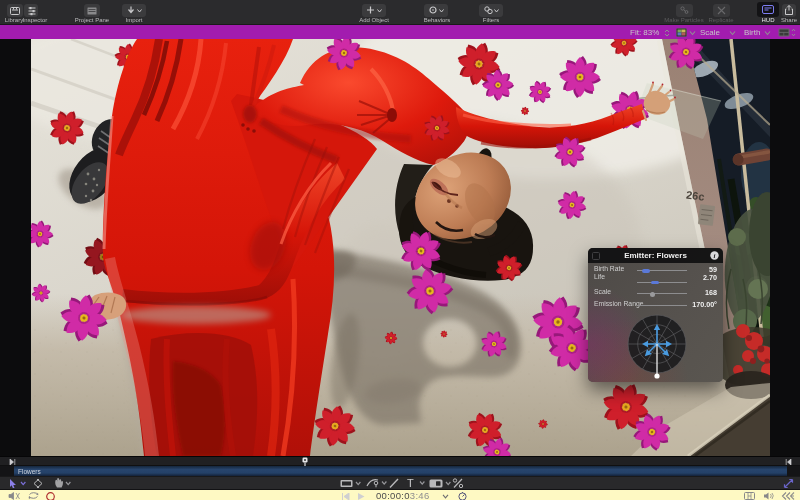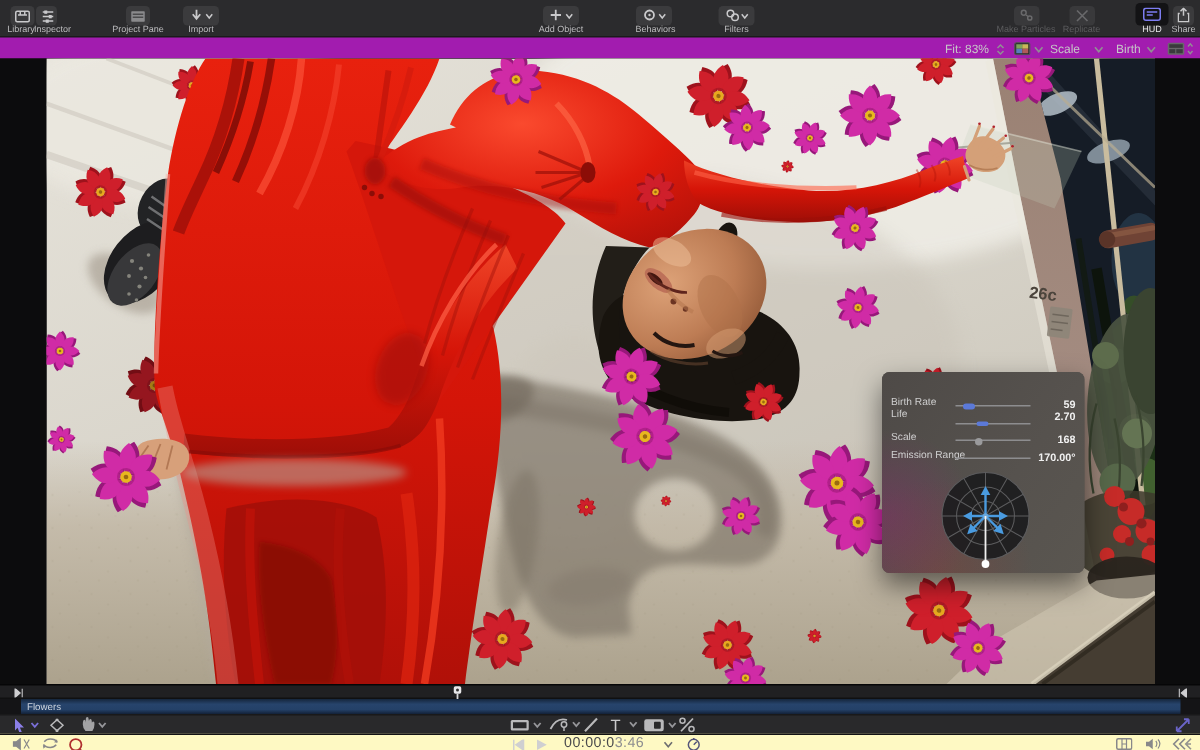--- a/index.html
+++ b/index.html
@@ -496,20 +496,30 @@
       <use href="#fR" transform="translate(595,368) rotate(12) scale(1.2)"></use>
       <use href="#fR" transform="translate(512,385) scale(0.24)"></use>
       <use href="#fM" transform="translate(655,13) rotate(20) scale(0.9)"></use>
       <use href="#fM" transform="translate(466,413) rotate(10) scale(0.74)"></use>
       <use href="#fM" transform="translate(621,393) rotate(24) scale(0.95)"></use>
       <use href="#fR" transform="translate(592,217) rotate(10) scale(0.58)"></use>
     </g>
     </svg>
     <div id="hud" style="position:absolute;left:588px;top:209px;width:135px;height:134px;border-radius:5px;overflow:hidden;background:#57524e;box-shadow:0 8px 18px rgba(0,0,0,0.5)">
       <div style="position:absolute;inset:0;background:radial-gradient(circle at 2% 72%,rgba(140,40,110,0.42),rgba(140,40,110,0) 36%),radial-gradient(circle at 28% 100%,rgba(150,60,50,0.32),rgba(150,60,50,0) 38%),linear-gradient(125deg,#4e4a47,#56524e 60%,#5a5650)"></div>
+      <div style="position:absolute;left:0;top:0;width:135px;height:15px;background:rgba(16,16,17,0.93)">
+        <div style="position:absolute;left:0;right:0;top:3px;text-align:center;font-size:8px;font-weight:bold;color:#efefef">Emitter: Flowers</div>
+        <svg style="position:absolute;left:4px;top:4px" width="8" height="8" viewBox="0 0 8 8">
+            <rect x="0.5" y="0.5" width="7" height="7" rx="1" fill="none" stroke="#3f3f41" stroke-width="1"></rect>
+          </svg>
+        <svg style="position:absolute;right:4px;top:3px" width="9" height="9" viewBox="0 0 9 9">
+            <circle cx="4.5" cy="4.5" r="4.2" fill="#d8d8da"></circle>
+            <text x="4.5" y="7" text-anchor="middle" font-family="Liberation Serif" font-size="7" font-style="italic" font-weight="bold" fill="#1a1a1c">i</text>
+          </svg>
+      </div>
       <div class="hrow" style="top:17px">
           <span class="hlab">Birth Rate</span>
           <span class="hval">59</span>
         </div>
       <div class="hrow" style="top:25px">
           <span class="hlab">Life</span>
           <span class="hval">2.70</span>
         </div>
       <div class="hrow" style="top:40px">
           <span class="hlab">Scale</span>

